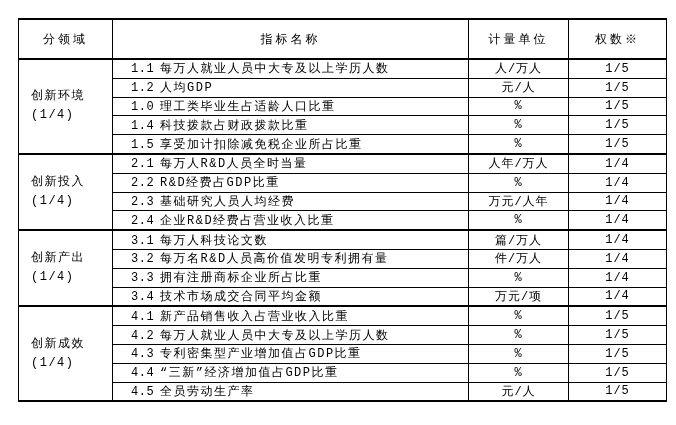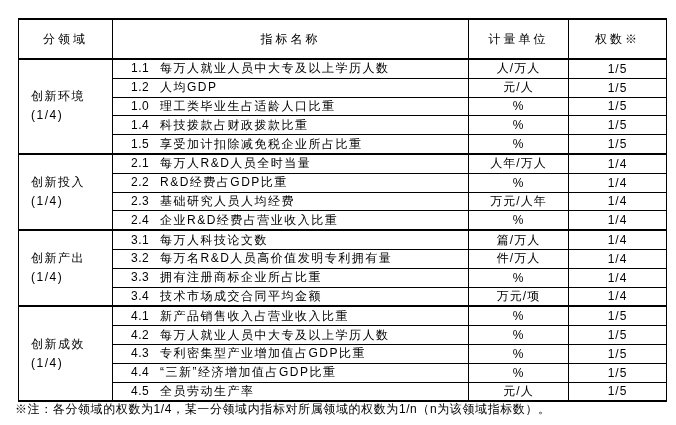--- a/index.html
+++ b/index.html
@@ -3,21 +3,21 @@
 <meta charset="utf-8">
 <style>
   html, body {
     margin: 0; padding: 0;
     width: 676px; height: 425px;
     background: #ffffff;
   }
   .page {
     position: relative;
     width: 676px; height: 425px;
-    font-family: Liberation Sans, sans-serif;
+    font-family: Liberation Mono, monospace;
     color: #000;
     overflow: hidden;
   }
   table.indicator-table {
     position: absolute;
     left: 18px; top: 18px;
     width: 648px;
     border-collapse: collapse;
     table-layout: fixed;
     border-top: 2.5px solid #000;
@@ -191,14 +191,13 @@
           <td class="c">1/5</td>
         </tr>
         <tr>
           <td class="name-cell"><span class="num">4.5</span><span>全员劳动生产率</span></td>
           <td class="c">元/人</td>
           <td class="c">1/5</td>
         </tr>
       </tbody>
   </table>
 
-  <div class="footnote">※注：各分领域的权数为1/4，某一分领域内指标对所属领域的权数为1/n（n为该领域指标数）。</div>
 </div>
 
 </body></html>

